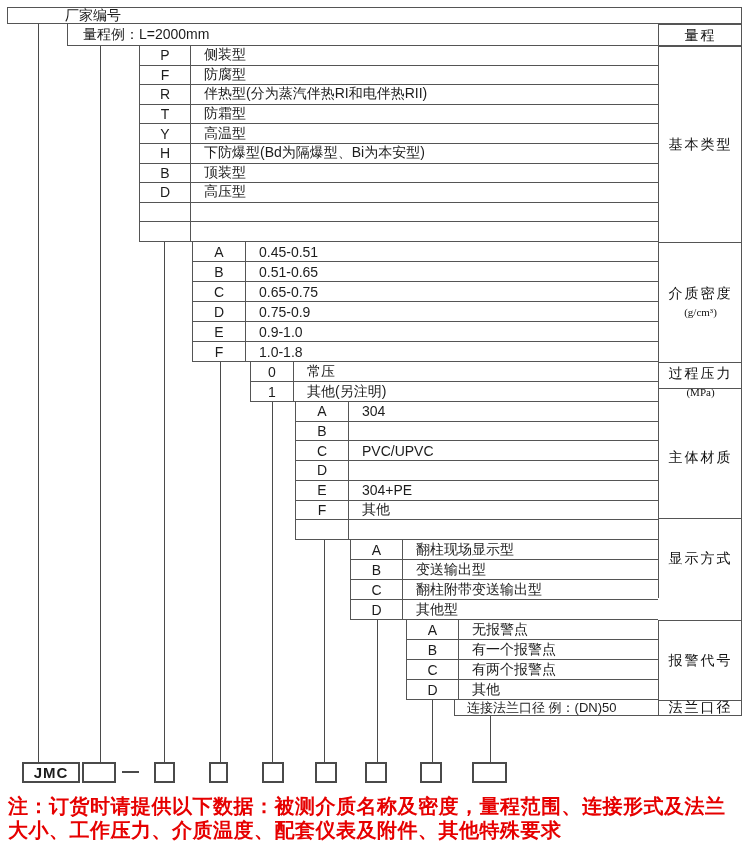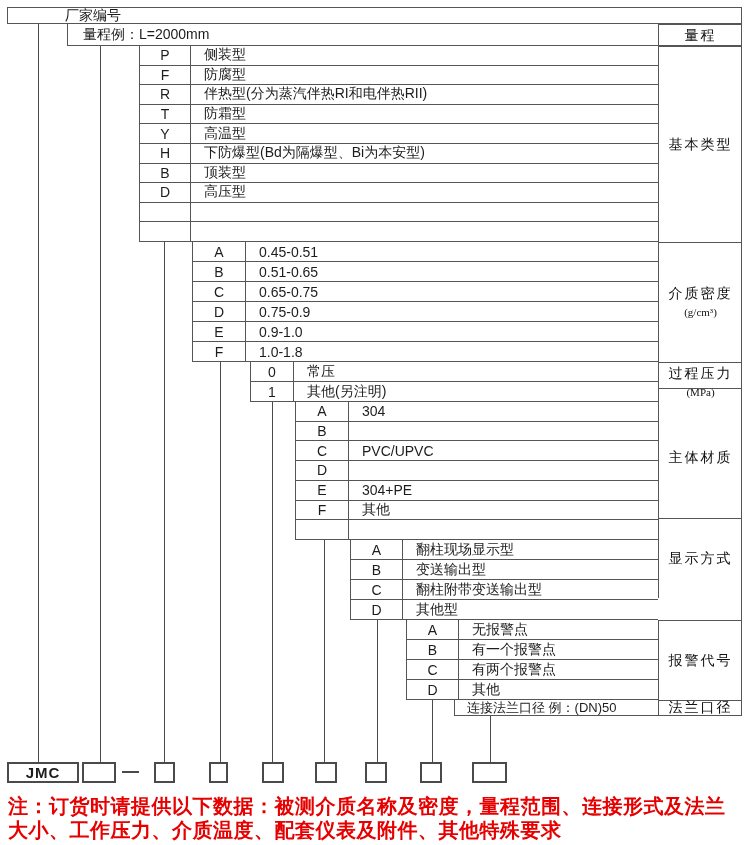--- a/index.html
+++ b/index.html
@@ -65,21 +65,21 @@
     display: flex; align-items: center; font-size: 13px; padding-left: 12px;
     white-space: nowrap;
   }
 
   
   .vline { width: 1px; background: #4a4a4a; }
 
   
   .code-box { border: 2px solid #4a4a4a; background: #fff; }
   .jmc-box {
-    left: 7px; top: 762px; width: 72px; height: 21px;
+    left: 22px; top: 762px; width: 58px; height: 21px;
     display: flex; align-items: flex-end; justify-content: center;
     font-size: 15px; font-weight: 700; letter-spacing: 1px;
   }
   .dash { left: 122px; top: 771px; width: 17px; height: 2px; background: #4a4a4a; }
 
   
   .note {
     left: 8px; top: 794px; width: 730px;
     color: #e60000; font-weight: 700;
     font-size: 20px; line-height: 24px; letter-spacing: 0.5px;

